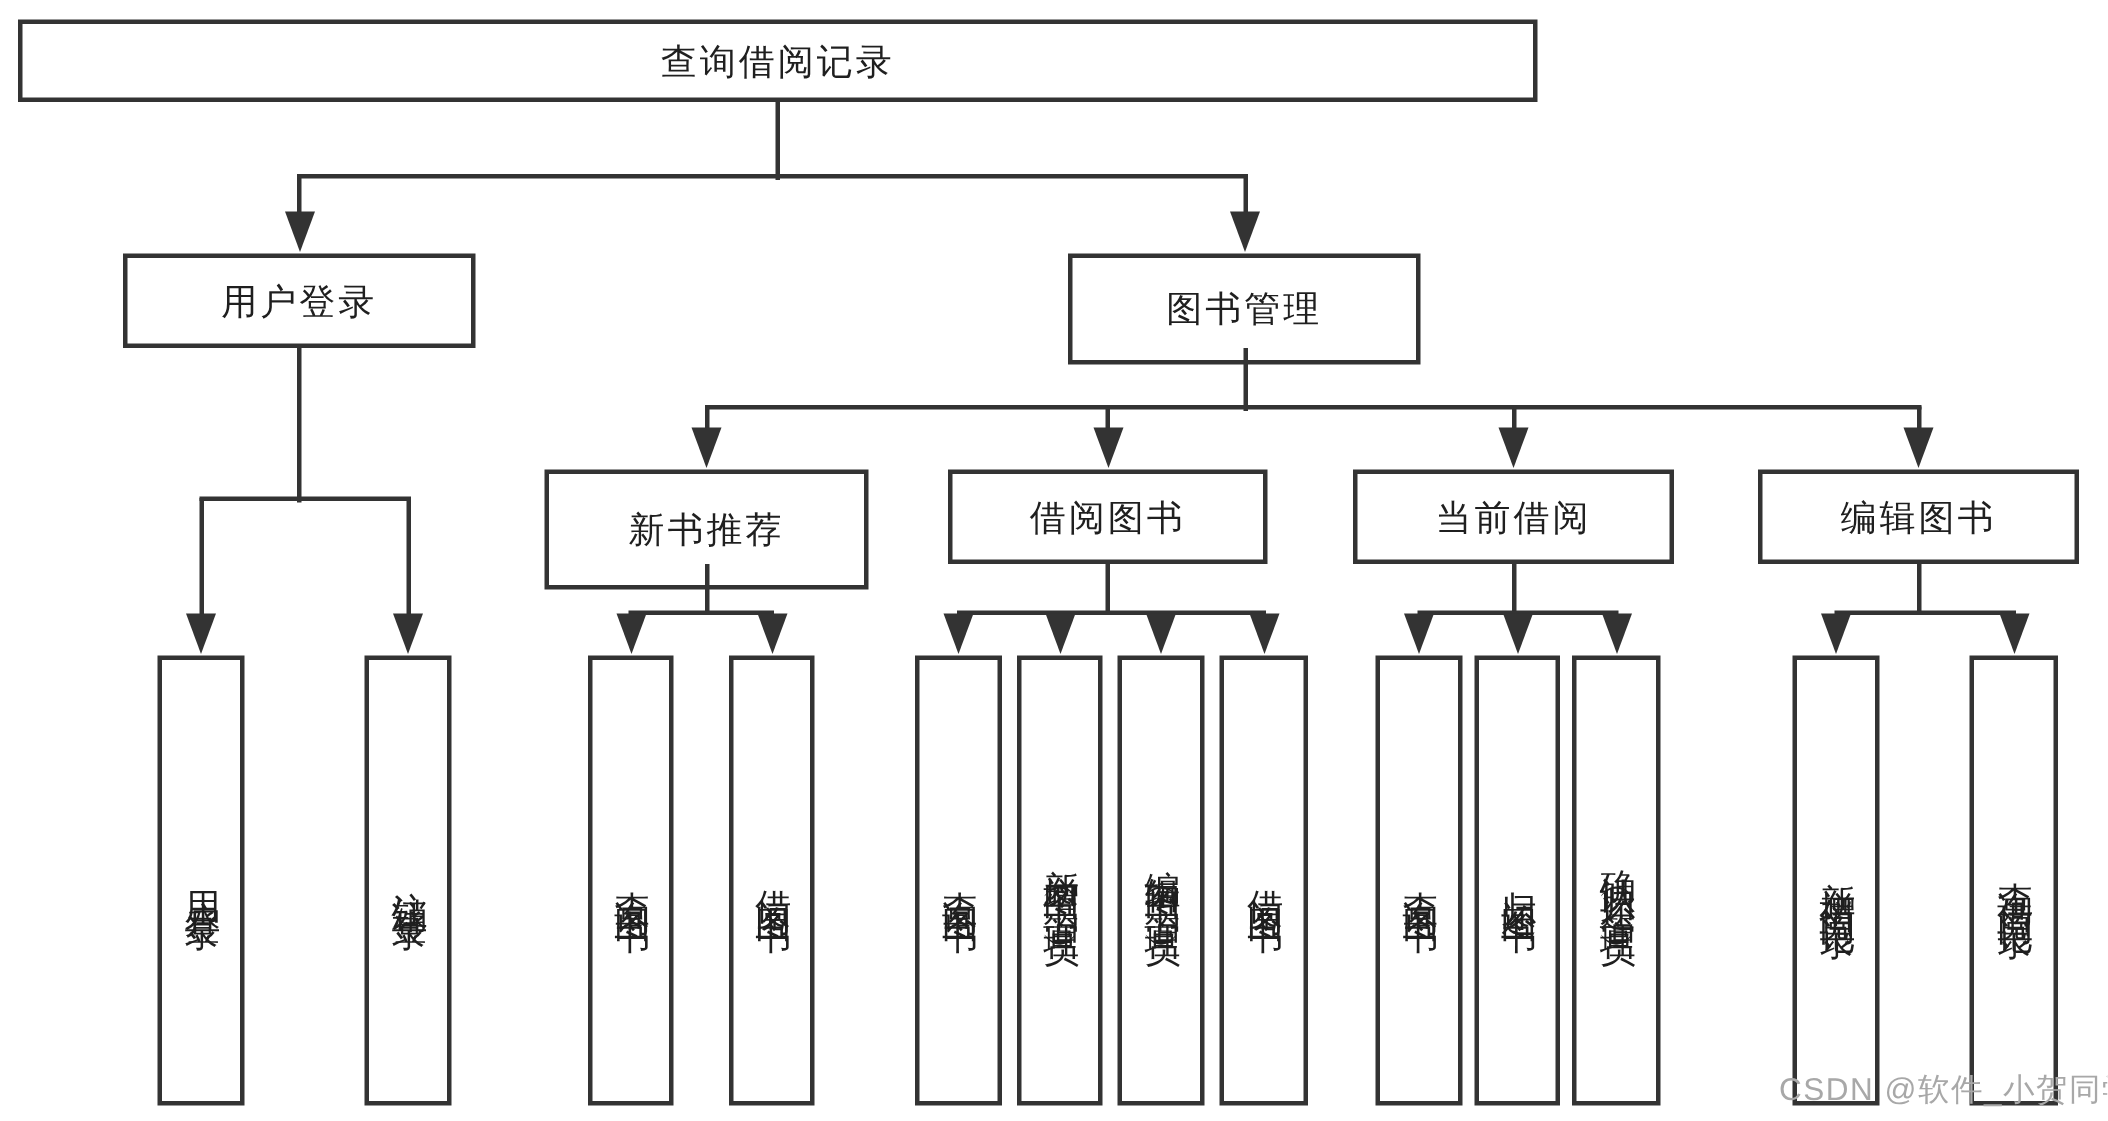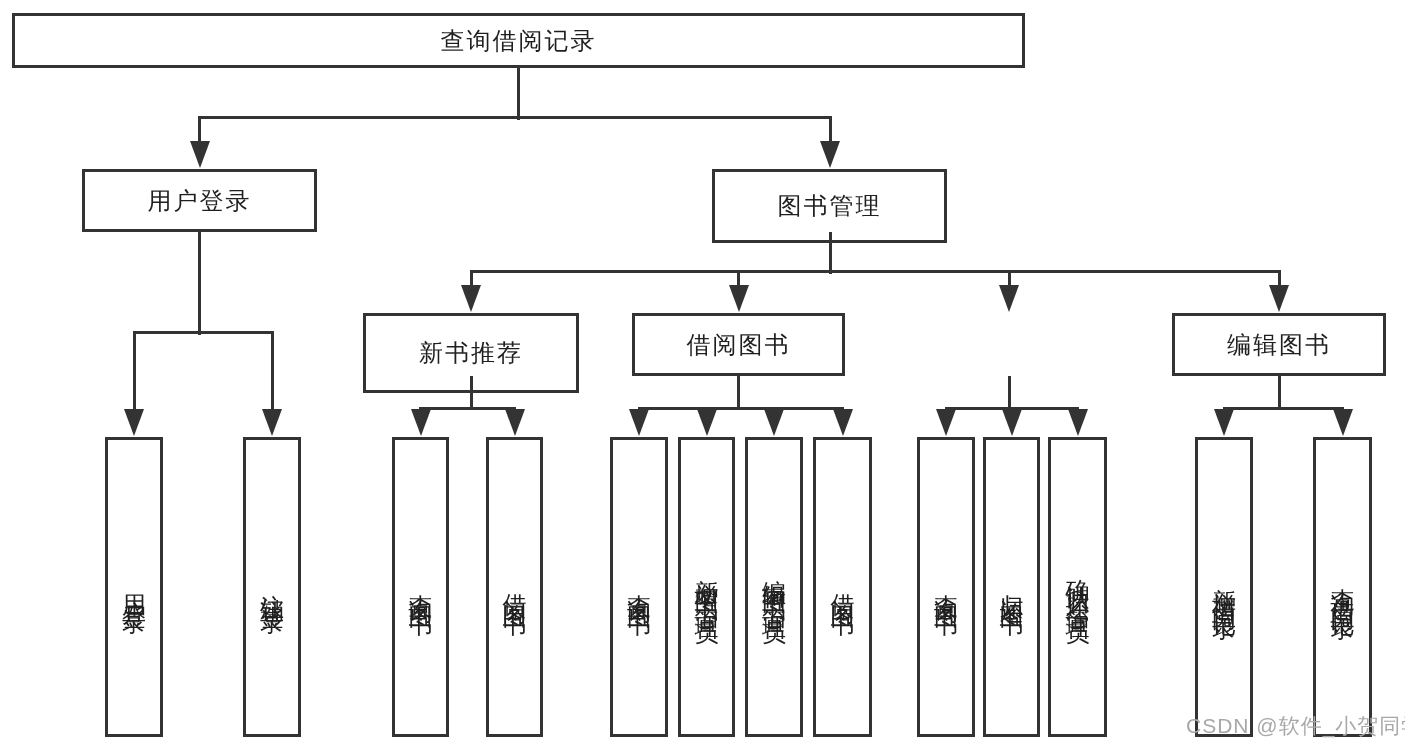--- a/index.html
+++ b/index.html
@@ -73,20 +73,21 @@
 
 <div class="stage">
 
   <div class="hbox" style="left:12px; top:13px; width:1013px; height:55px;">查询借阅记录</div>
 
   <div class="hbox" style="left:82px; top:169px; width:235px; height:63px;">用户登录</div>
   <div class="hbox" style="left:712px; top:169px; width:235px; height:74px;font-family:Liberation Serif, serif;">图书管理</div>
 
   <div class="hbox" style="left:363px; top:313px; width:216px; height:80px;">新书推荐</div>
   <div class="hbox" style="left:632px; top:313px; width:213px; height:63px;">借阅图书</div>
+  <div class="hbox" style="left:902px; top:313px; width:214px; height:63px;">当前借阅</div>
   <div class="hbox" style="left:1172px; top:313px; width:214px; height:63px;">编辑图书</div>
 
   <div class="vbox" style="left:105px; width:58px;">用户登录</div>
   <div class="vbox" style="left:243px; width:58px;">注销登录</div>
 
   <div class="vbox" style="left:392px; width:57px;">查询图书</div>
   <div class="vbox" style="left:486px; width:57px;">借阅图书</div>
 
   <div class="vbox" style="left:610px; width:58px;">查询图书</div>
   <div class="vbox" style="left:678px; width:57px;">新增图书（管理员）</div>

